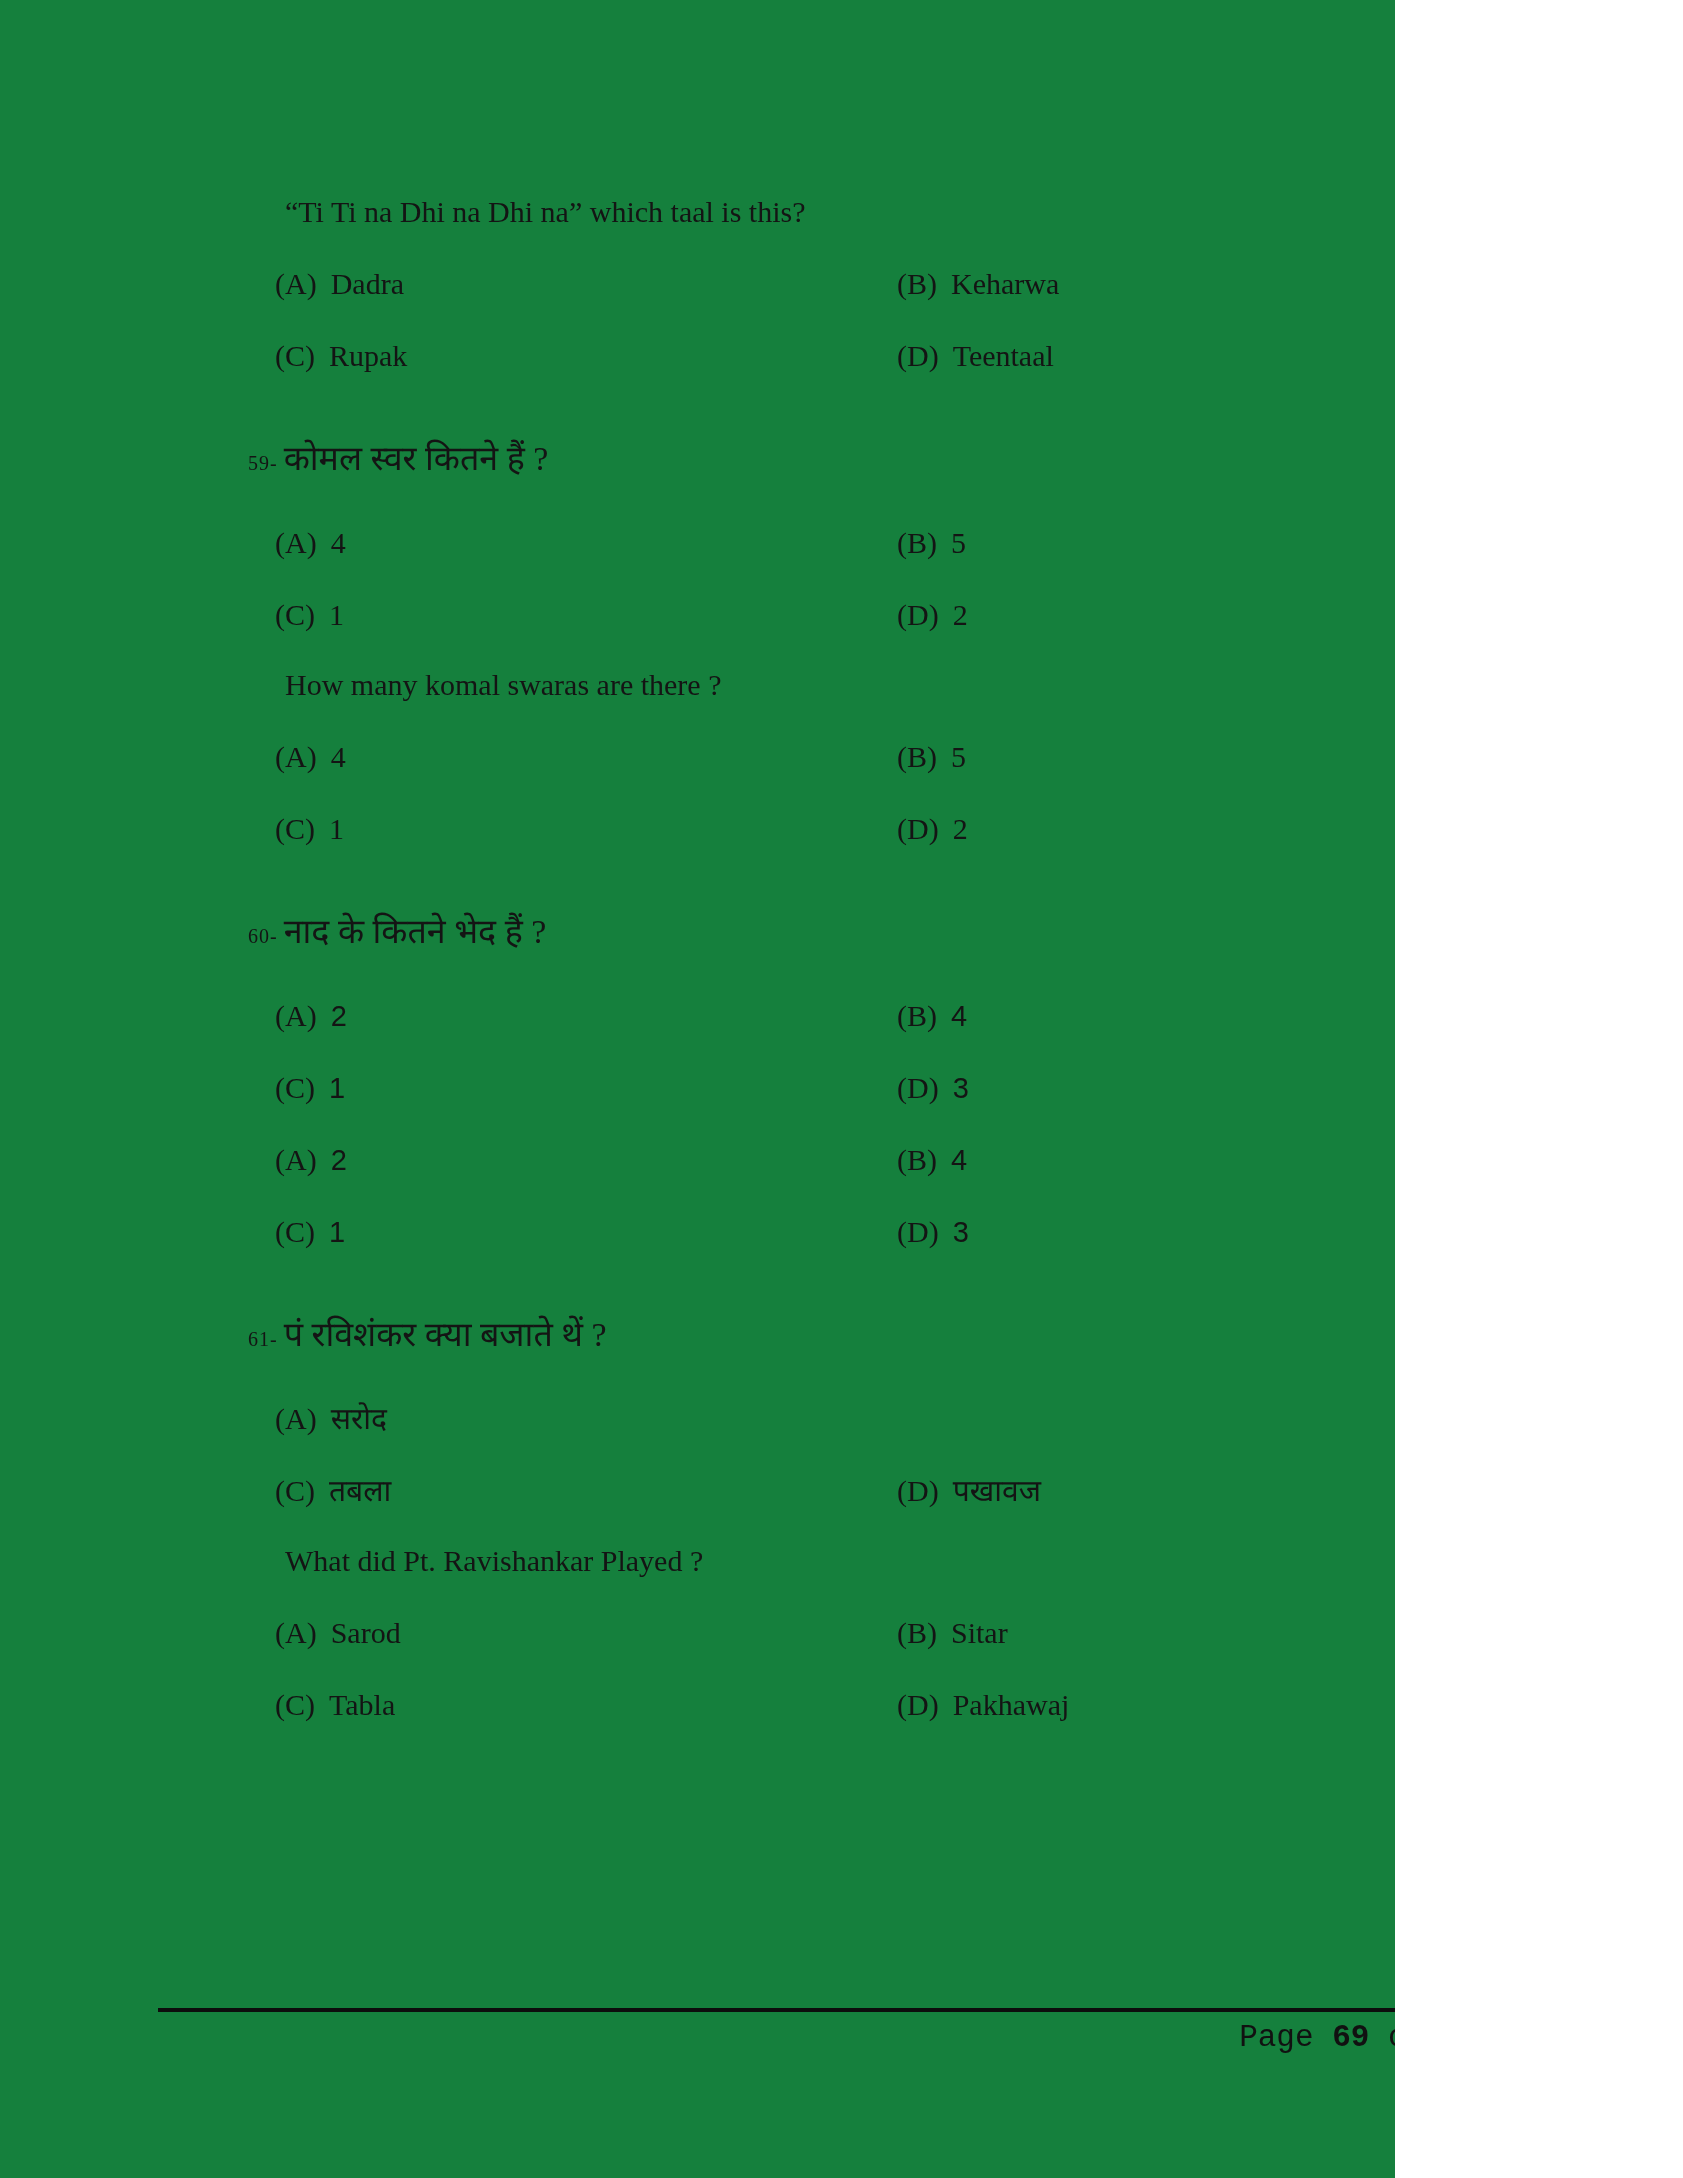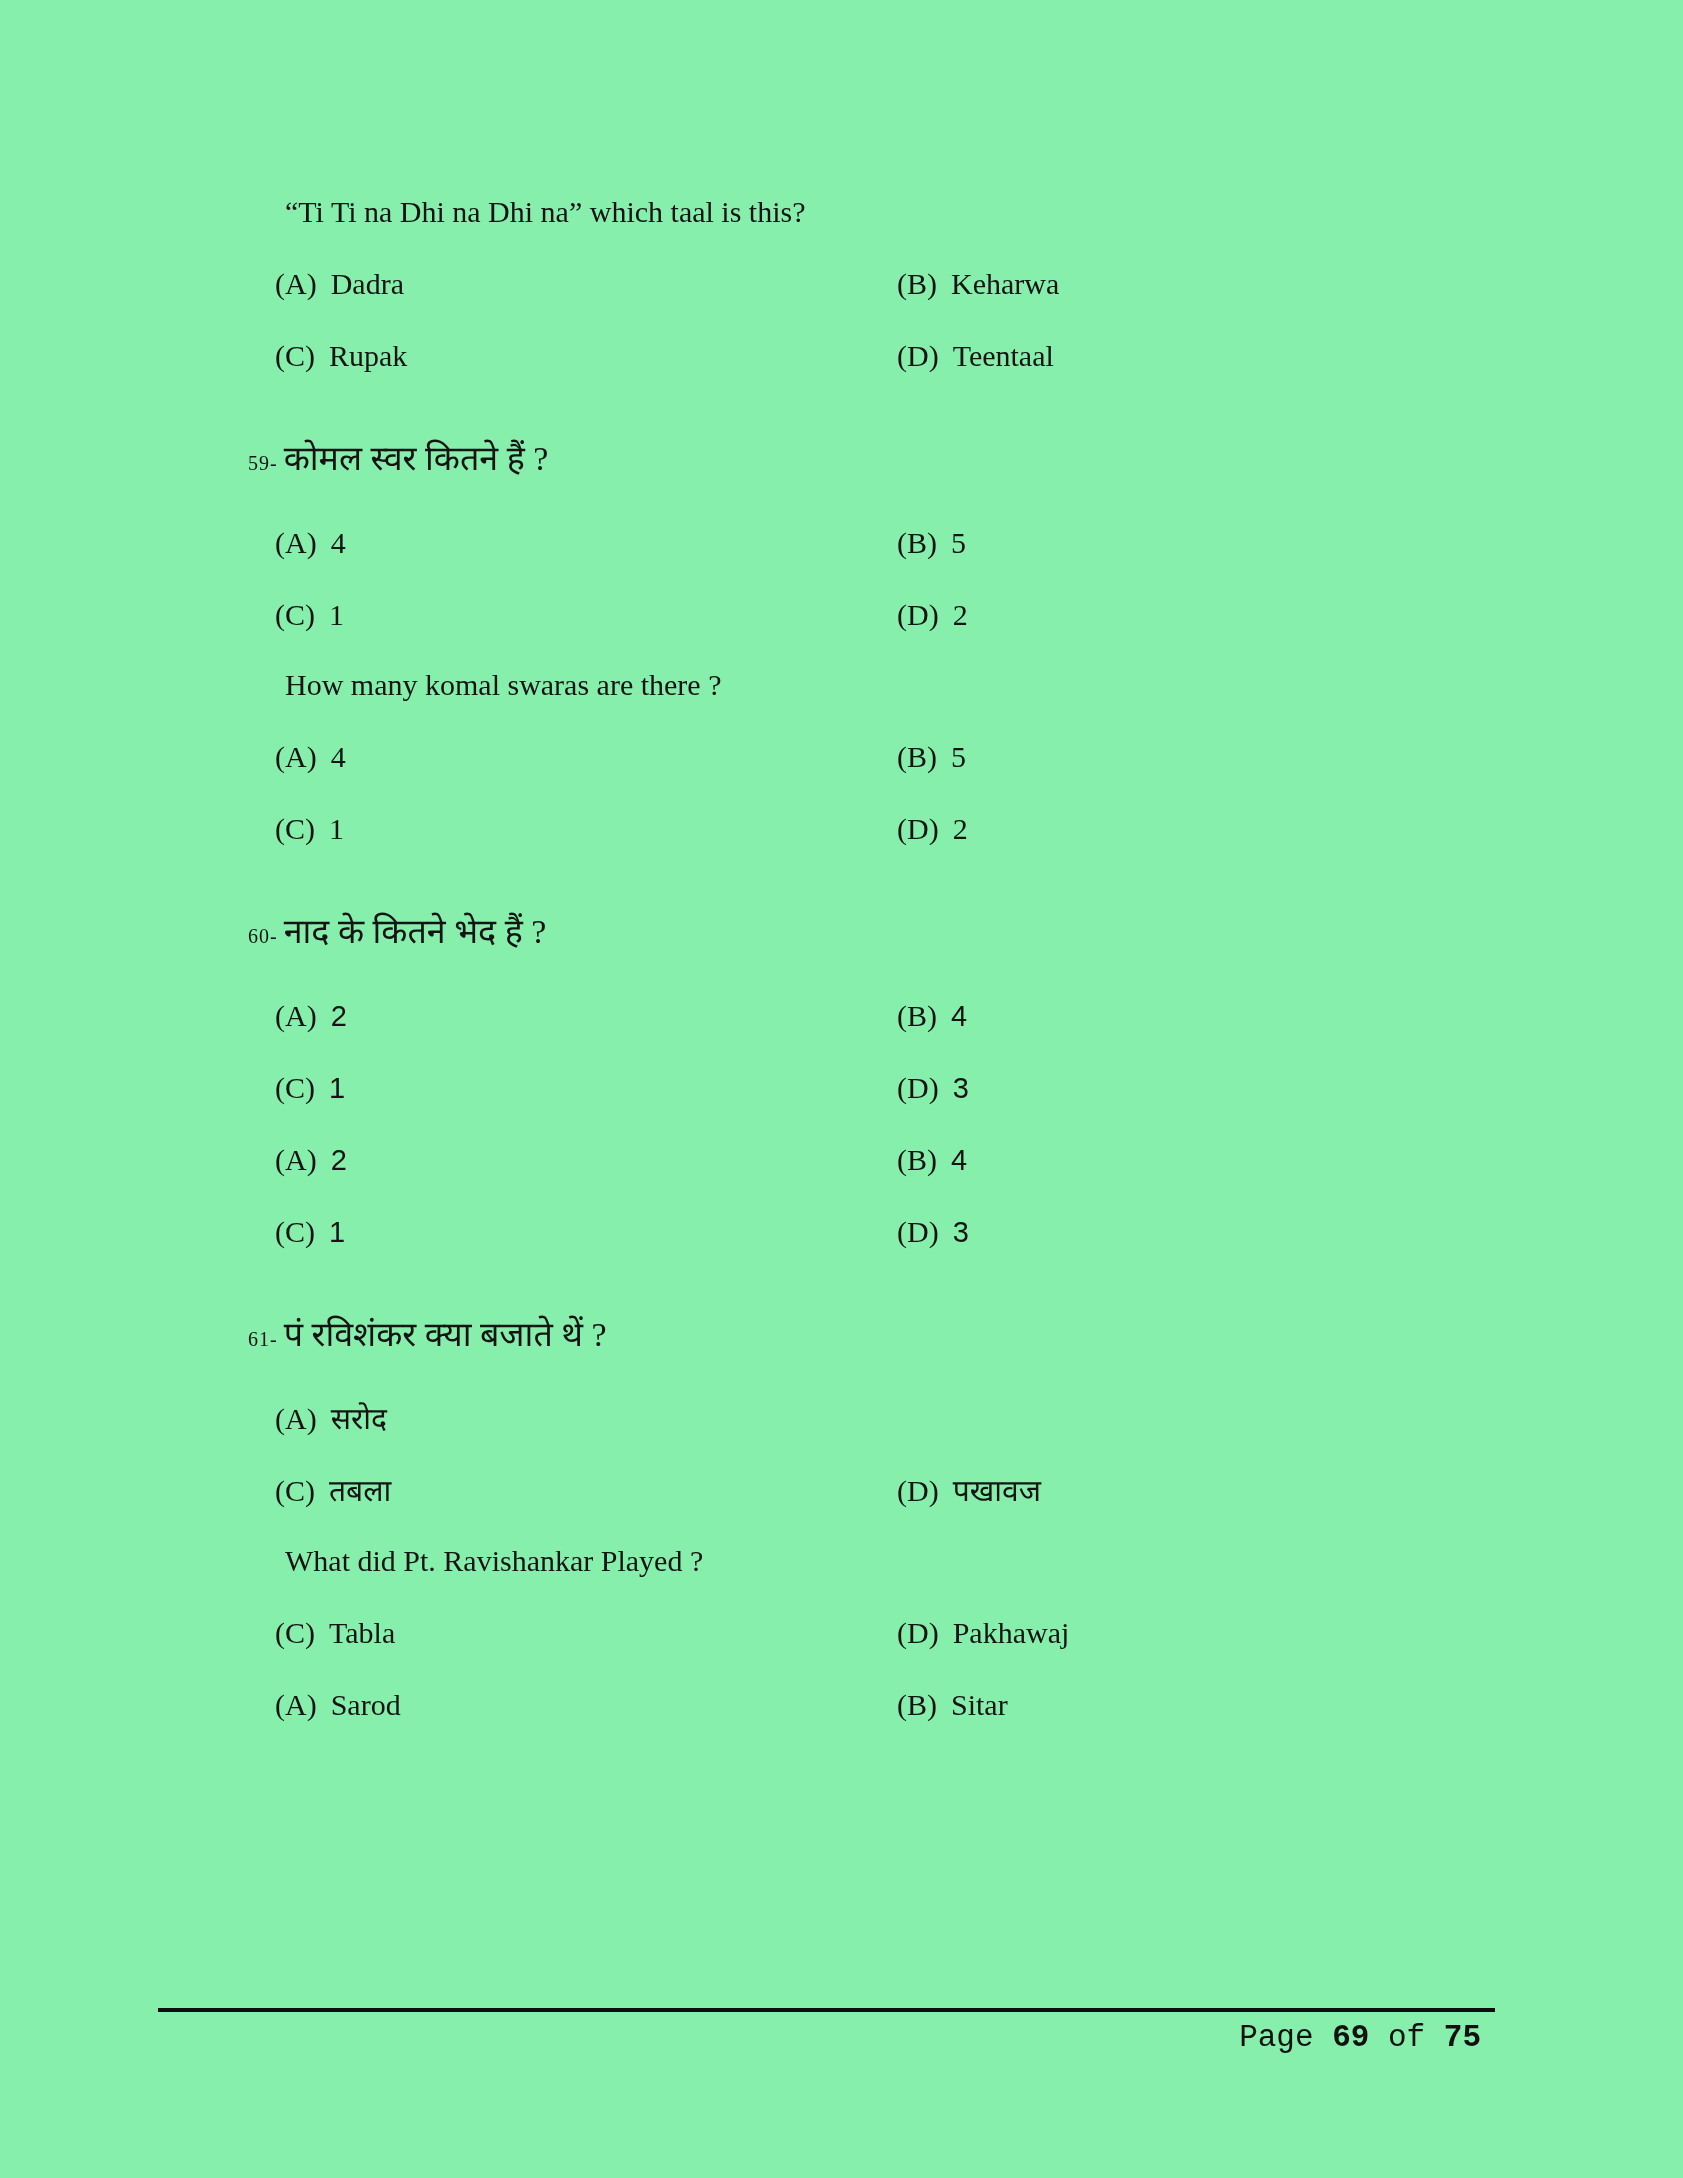--- a/index.html
+++ b/index.html
@@ -1,20 +1,20 @@
 <!DOCTYPE html>
 <html><head>
 <meta charset="utf-8">
 <style>
   html, body { margin: 0; padding: 0; background: #ffffff; }
   .page {
     position: relative;
-    width: 1683px;
+    width: 1395px;
     height: 2178px;
-    background: #86efac;
+    background: #15803d;
     overflow: hidden;
     font-family: "Liberation Serif", serif;
     color: #141414;
     font-size: 30px;
     line-height: 42px;
   }
   .content {
     position: absolute;
     top: 191px;
     left: 248px;
@@ -129,26 +129,26 @@
       <h2 class="q-head"><span class="q-num">61-</span><span class="q-hi">पं रविशंकर क्या बजाते थें ?</span></h2>
       <div class="opt-row gap-lg">
         <div class="opt"><span class="okey">(A)</span><span class="otext">सरोद</span></div>
       </div>
       <div class="opt-row">
         <div class="opt"><span class="okey">(C)</span><span class="otext">तबला</span></div>
         <div class="opt"><span class="okey">(D)</span><span class="otext">पखावज</span></div>
       </div>
       <p class="q-sub">What did Pt. Ravishankar Played ?</p>
       <div class="opt-row">
+        <div class="opt"><span class="okey">(A)</span><span class="otext">Sarod</span></div>
+        <div class="opt"><span class="okey">(B)</span><span class="otext">Sitar</span></div>
+      </div>
+      <div class="opt-row">
         <div class="opt"><span class="okey">(C)</span><span class="otext">Tabla</span></div>
         <div class="opt"><span class="okey">(D)</span><span class="otext">Pakhawaj</span></div>
-      </div>
-      <div class="opt-row">
-        <div class="opt"><span class="okey">(A)</span><span class="otext">Sarod</span></div>
-        <div class="opt"><span class="okey">(B)</span><span class="otext">Sitar</span></div>
       </div>
     </section>
 
   </div>
 
   <div class="footer-rule"></div>
   <div class="footer-text"><span>Page </span><b>69</b><span> of </span><b>75</b></div>
 </div>
 
 

